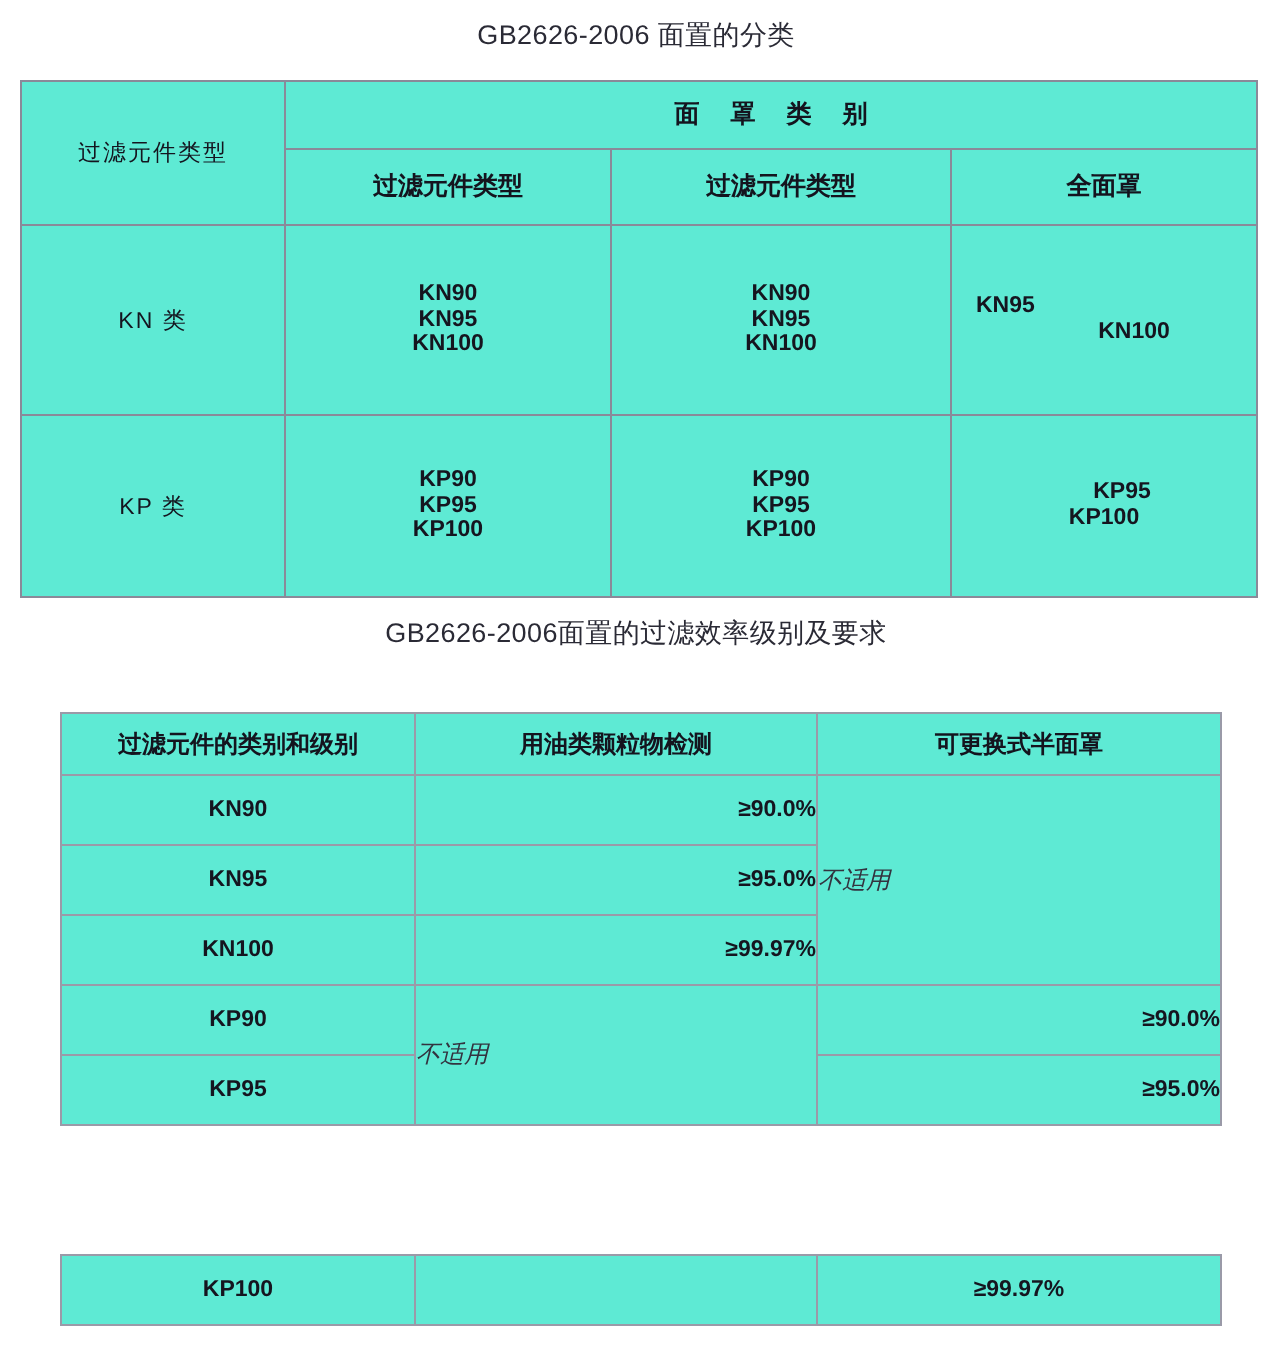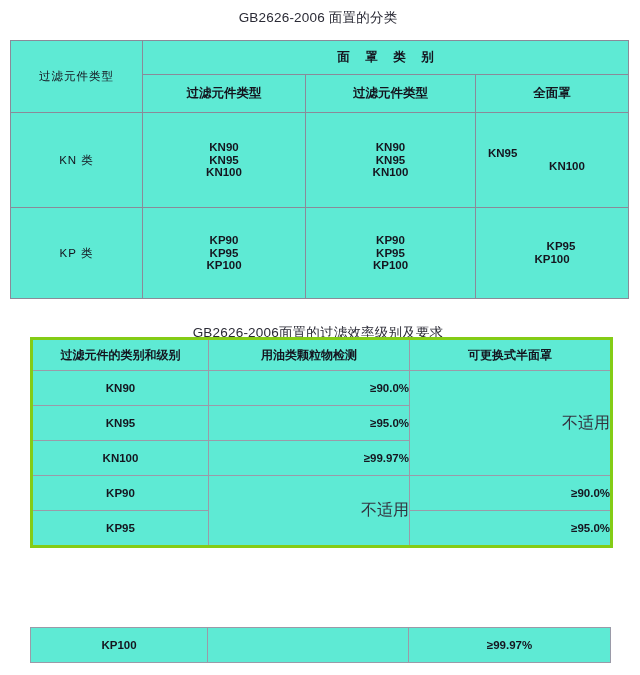--- a/index.html
+++ b/index.html
@@ -23,21 +23,21 @@
     position: absolute;
     left: 0;
     width: 636px;
     text-align: center;
     font-size: 13.5px;
     letter-spacing: .2px;
     color: #2a2a35;
     white-space: pre;
   }
   #title-one { top: 9px; }
-  #title-two { top: 324px; }
+  #title-two { top: 308px; }
 
   
   .tbl {
     position: absolute;
     border-collapse: collapse;
     table-layout: fixed;
     background: #fdfdff;
   }
   .tbl td, .tbl th {
     border: 1px solid #8c8c9c;
@@ -100,43 +100,44 @@
   .cell-kp-full span { align-self: center; }
   .cell-kp-full span:nth-child(1) { margin-left: 18px; }
   .cell-kp-full span:nth-child(2) { margin-left: 0px; }
 
   .r-kn { height: 95px; }
   .r-kp { height: 91px; }
 
   
   #table-efficiency {
     left: 30px;
-    top: 337px;
+    top: 356px;
     width: 580px;
-    border: 3px solid #84cc16;
+    border: 1px solid #84cc16;
   }
   #table-efficiency td { border-color: #9a9aa8; height: 34px; }
   #table-efficiency .hd { height: 30px; }
   #table-efficiency .grade {
     text-align: center;
     font-size: 11.5px;
     font-weight: bold;
     color: #15151f;
   }
   #table-efficiency .val {
     text-align: right;
     font-size: 11.5px;
     font-weight: bold;
     color: #15151f;
   }
   #table-efficiency .na {
-    text-align: right;
-    font-size: 16px;
+    text-align: left;
+    font-size: 12px;
     color: #33333f;
     font-weight: normal;
+    font-style: italic;
   }
 
   
   #table-kp100-row {
     left: 30px;
     top: 627px;
     width: 580px;
     border: 1px solid #6f6f80;
   }
   #table-kp100-row td { border-color: #9a9aa8; height: 34px; }

